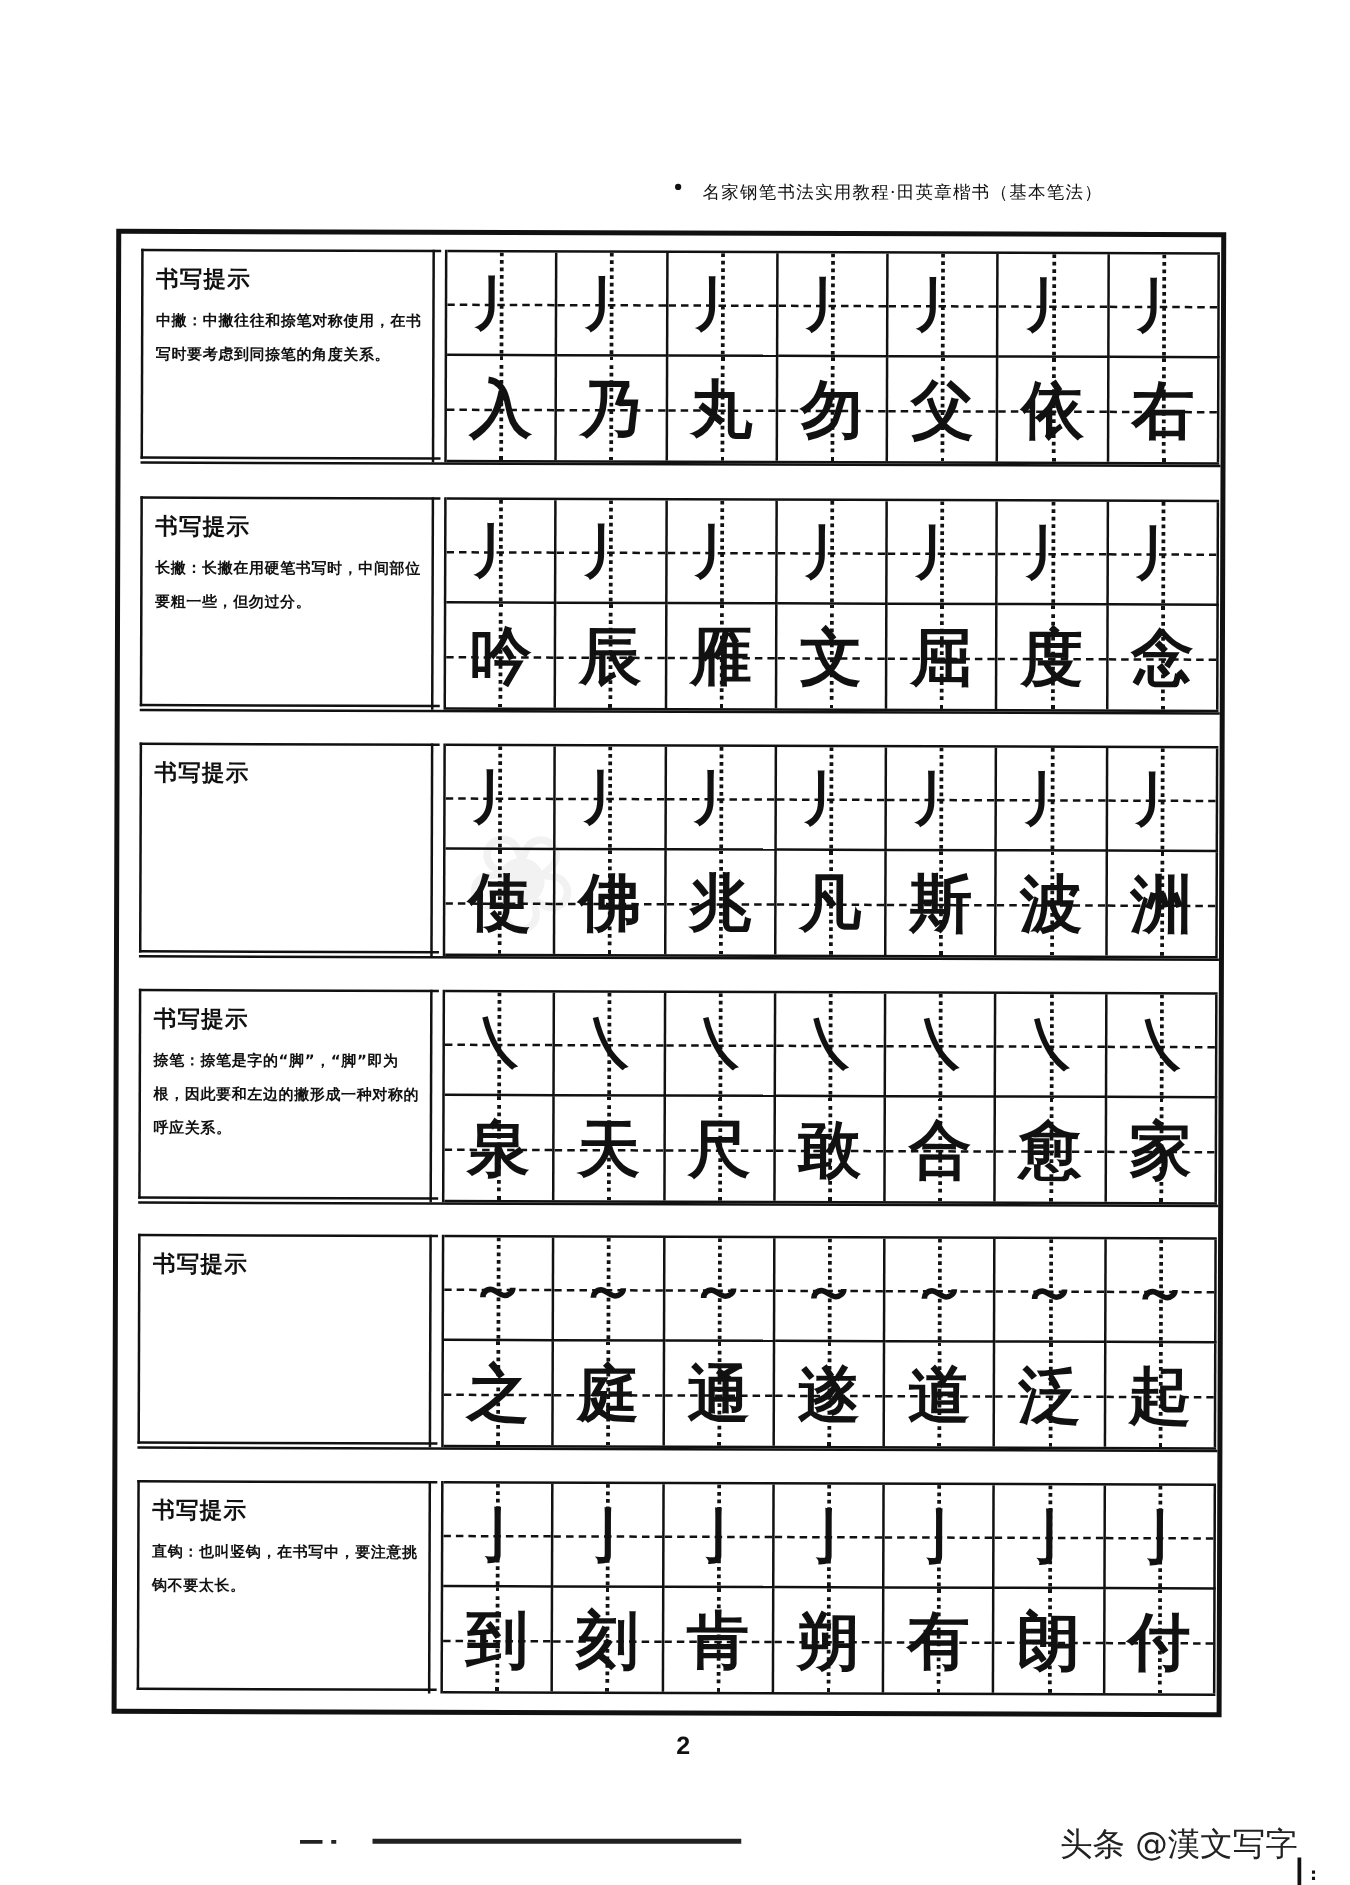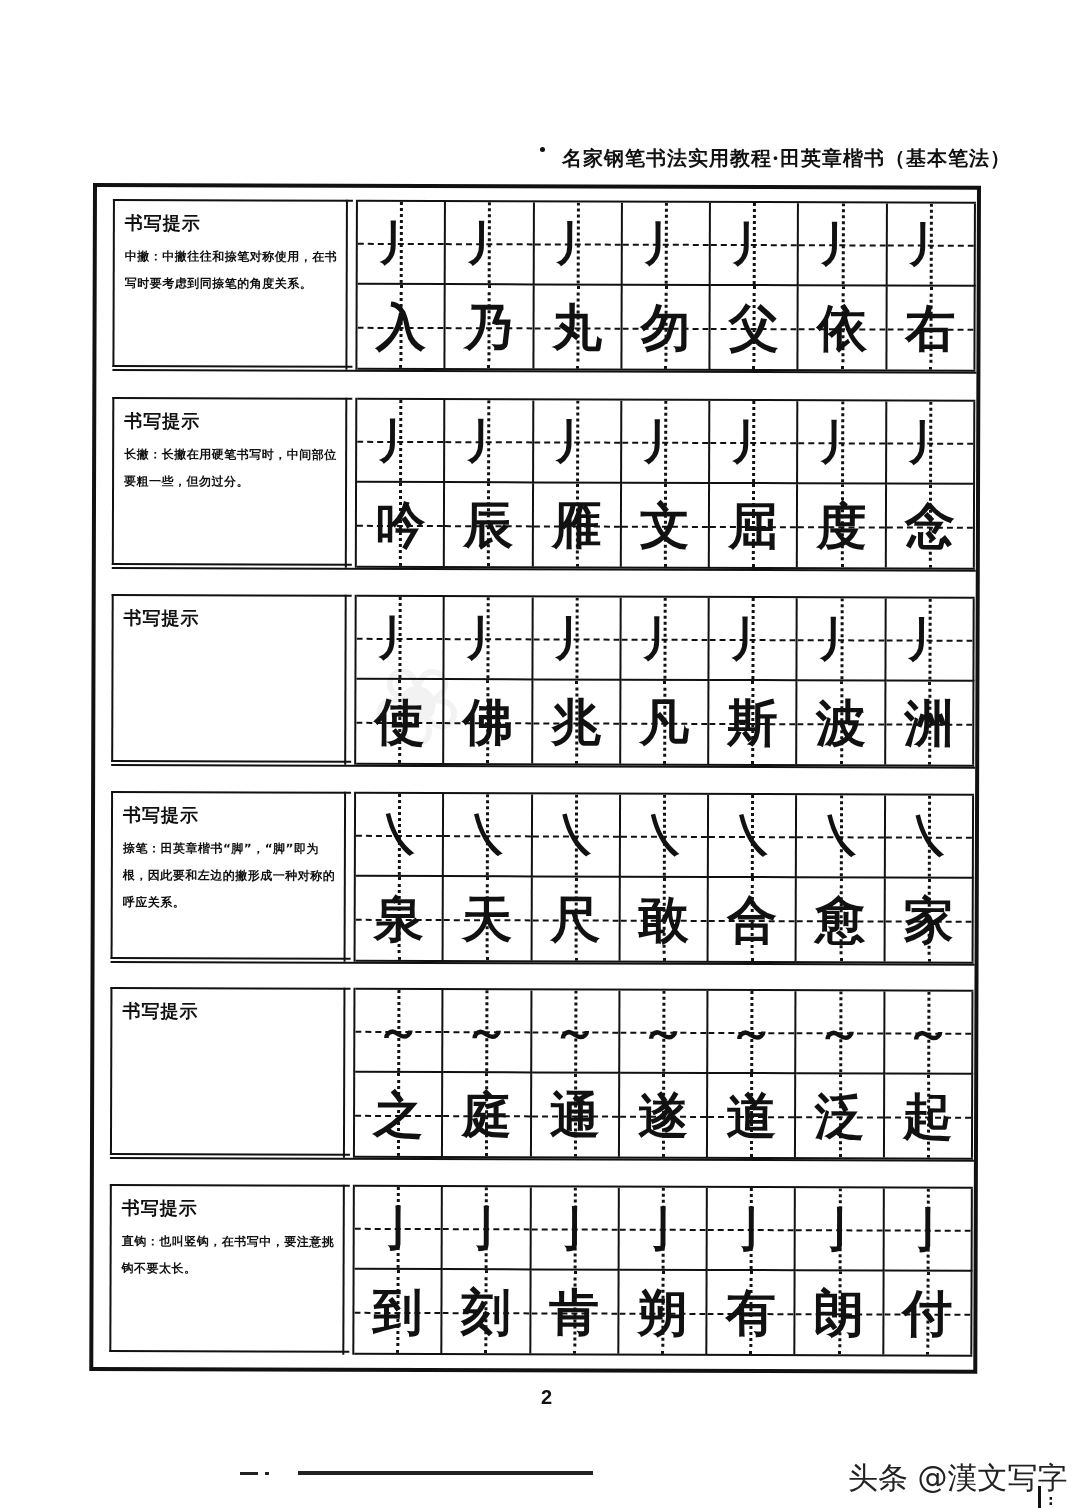--- a/index.html
+++ b/index.html
@@ -3,21 +3,21 @@
 <meta charset="utf-8">
 <style>
   html, body { margin: 0; padding: 0; }
   body {
     width: 1080px; height: 1508px; background: #ffffff; position: relative; overflow: hidden;
     font-family: "DejaVu Sans", "Liberation Sans", sans-serif; color: #111;
   }
   .header-dot { position: absolute; left: 540px; top: 147px; width: 5px; height: 5px; background: #111; border-radius: 50%; }
   .header-title {
     position: absolute; left: 562px; top: 145px; width: 430px; height: 30px;
-    font-size: 20px; font-weight: bold; letter-spacing: 1px; white-space: nowrap;
+    font-size: 14px; font-weight: normal; letter-spacing: 1px; white-space: nowrap;
     font-family: "DejaVu Serif", serif; color: #111;
   }
   .frame {
     position: absolute; left: 93px; top: 183px; width: 888px; height: 1188px;
     border: 4px solid #111; border-top-width: 4px; box-sizing: border-box;
     transform: rotate(0.18deg); transform-origin: top left;
   }
   .section {
     position: absolute; left: 16px; width: 864px; height: 170px;
   }
@@ -54,21 +54,21 @@
   .stroke-glyph { font-size: 46px; }
   .band { position: absolute; left: 16px; width: 864px; height: 27px; border-top: 2px solid #111; box-sizing: border-box; }
   .page-number {
     position: absolute; left: 541px; top: 1386px; font-size: 20px; font-weight: bold;
     font-family: "Liberation Sans", sans-serif;
   }
   .footer-line-a { position: absolute; left: 240px; top: 1472px; width: 18px; height: 3px; background: #222; }
   .footer-line-b { position: absolute; left: 265px; top: 1472px; width: 4px; height: 3px; background: #222; }
   .footer-line-c { position: absolute; left: 298px; top: 1471px; width: 295px; height: 4px; background: #222; }
   .watermark-handle {
-    position: absolute; left: 848px; top: 1458px; font-size: 30px; color: #222;
+    position: absolute; left: 848px; top: 1458px; font-size: 26px; color: #222;
     font-family: "DejaVu Sans", sans-serif; white-space: nowrap;
   }
   .corner-mark { position: absolute; left: 1038px; top: 1486px; width: 3px; height: 22px; background: #111; }
   .corner-dots { position: absolute; left: 1048px; top: 1492px; font-size: 14px; font-weight: bold; }
   .scan-watermark {
     position: absolute; left: 370px; top: 640px; font-size: 110px; color: rgba(0,0,0,0.05);
     transform: rotate(-35deg); white-space: nowrap; pointer-events: none; font-family: "DejaVu Sans", sans-serif;
   }
 </style>
 </head>
@@ -318,21 +318,21 @@
           <div class="vguide"></div>
           <div class="hguide"></div>
           <span class="glyph">洲</span>
         </div>
       </div>
     </div>
     <div class="band" style="top: 577px;"></div>
     <div class="section" style="top: 604px;">
       <div class="tip-box">
         <div class="tip-title">书写提示</div>
-        <div class="tip-text">捺笔：田英章楷书“脚”，“脚”即为根，因此要和左边的撇形成一种对称的呼应关系。</div>
+        <div class="tip-text">捺笔：捺笔是字的“脚”，“脚”即为根，因此要和左边的撇形成一种对称的呼应关系。</div>
       </div>
       <div class="divider-a"></div>
       <div class="divider-b"></div>
       <div class="grid">
         <div class="cell">
           <div class="vguide"></div>
           <div class="hguide"></div>
           <span class="glyph stroke-glyph">㇏</span>
         </div>
         <div class="cell">

